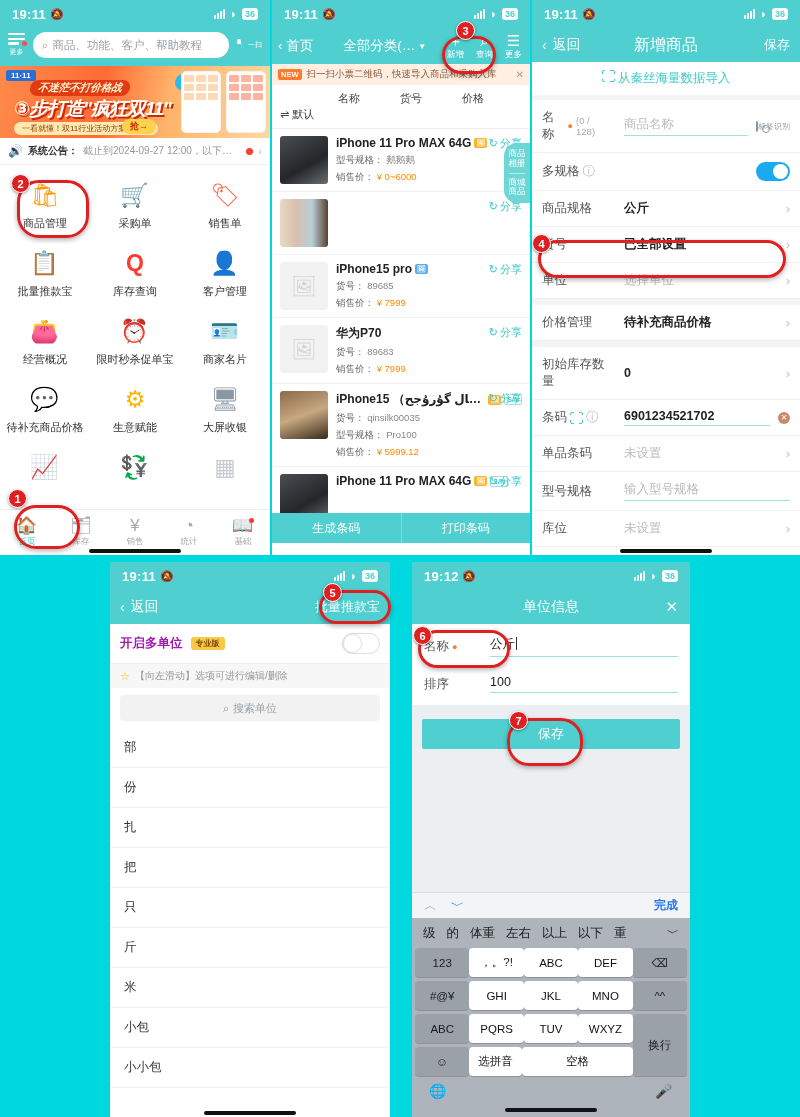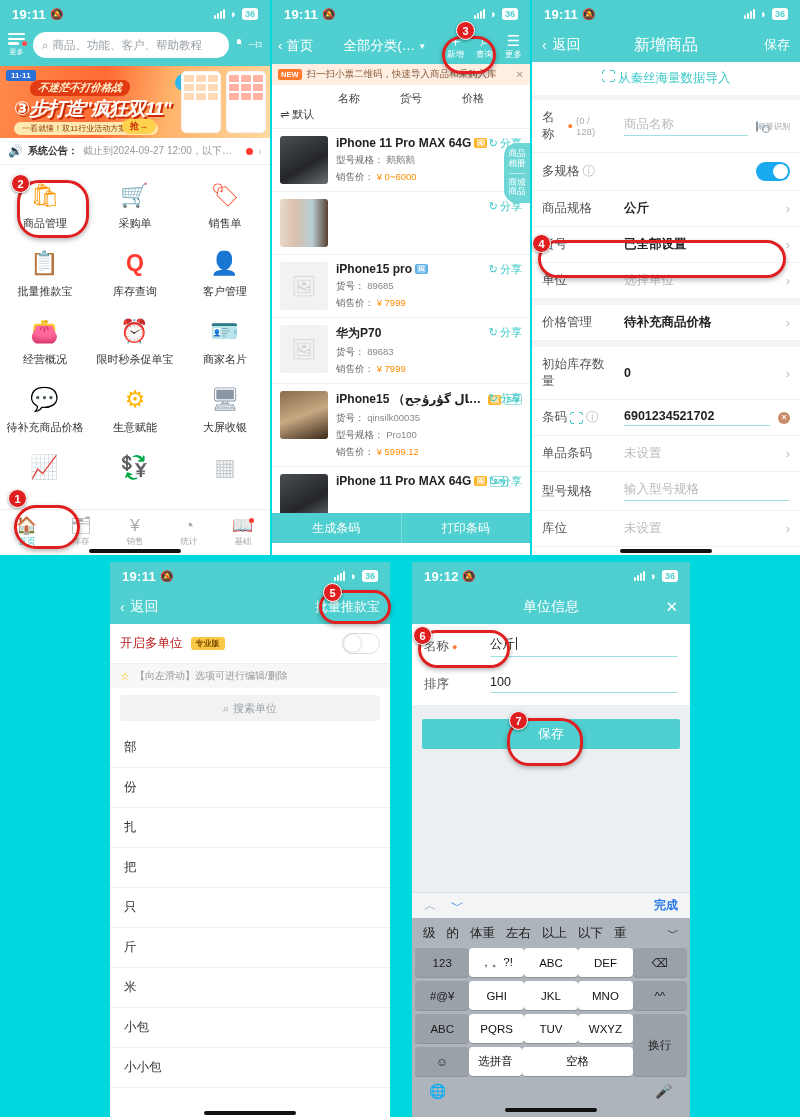--- a/index.html
+++ b/index.html
@@ -688,21 +688,21 @@
       <span class="wifi">◗</span>
       <span class="batt">36</span>
     </span>
   </div>
   <div class="navbar">
     <span class="nav-left">‹&nbsp;<span>返回</span></span>
     <span class="nav-right">批量推款宝</span>
   </div>
 
   <div class="frow" style="border-bottom:1px solid #eee">
-    <span style="color:#b91c1c;font-weight:normal">开启多单位</span>
+    <span style="color:#a21caf;font-weight:bold">开启多单位</span>
     <span class="p4-pro">专业版</span>
     <span style="flex:1"></span>
     <span class="toggle-off">
         <i></i>
       </span>
   </div>
 
   <div class="tiprow">
     <span class="star">☆</span>
     <span>【向左滑动】选项可进行编辑/删除</span>

